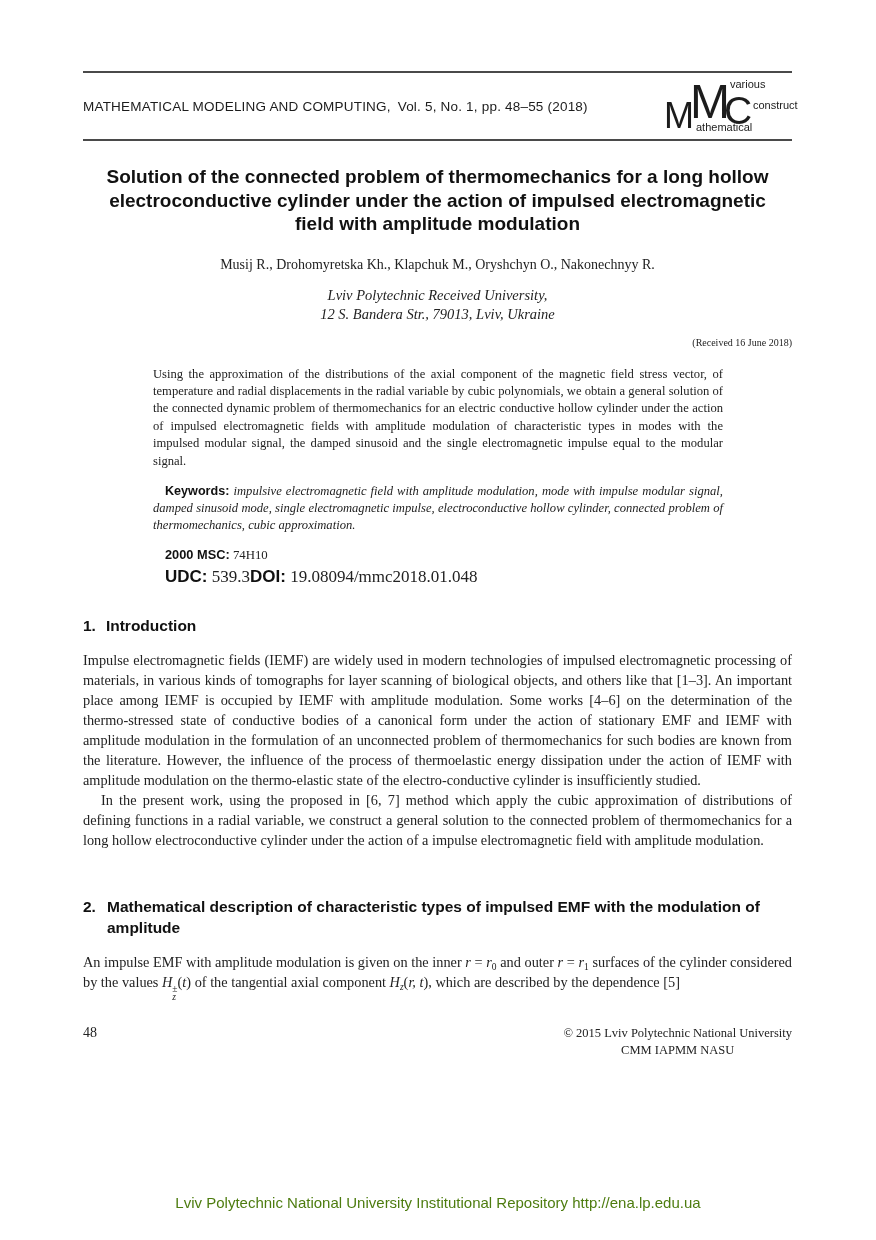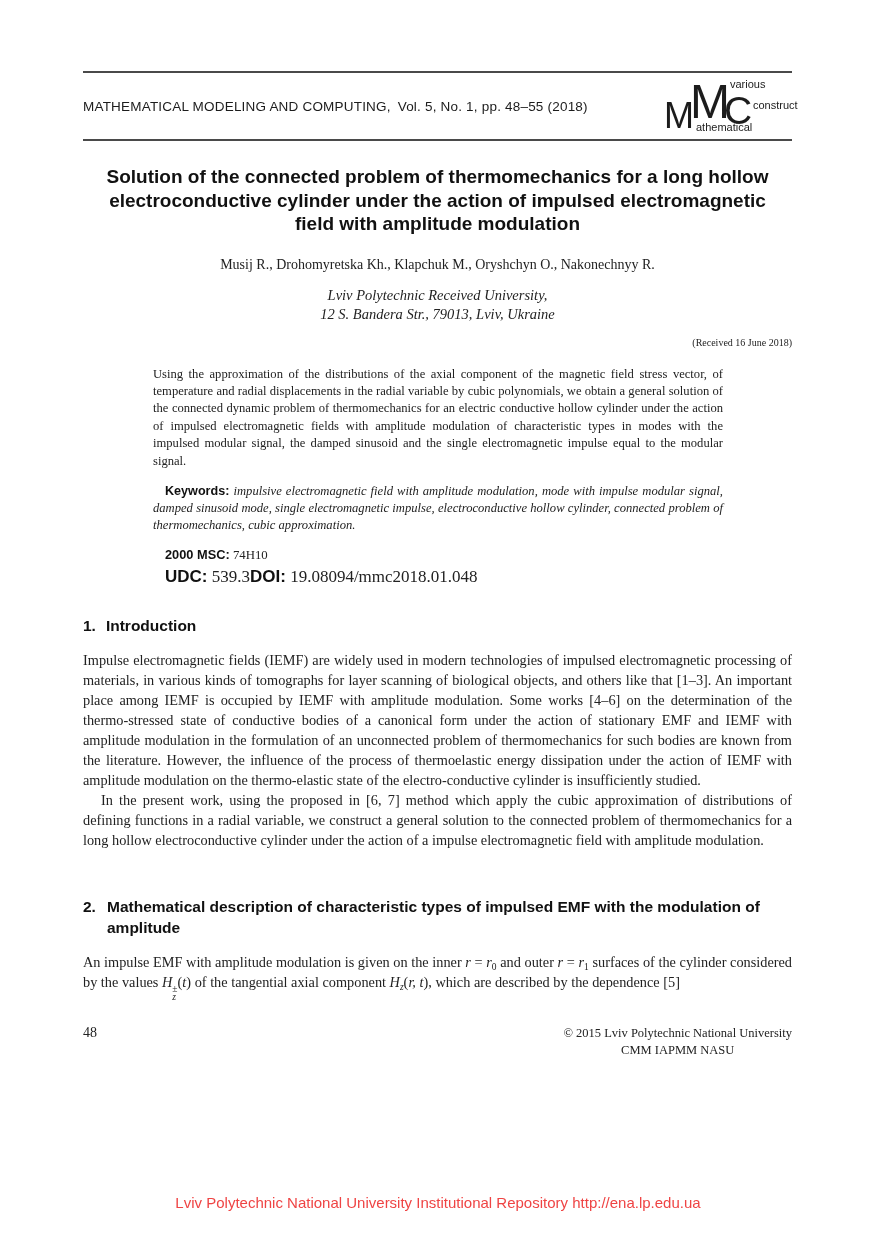--- a/index.html
+++ b/index.html
@@ -61,21 +61,21 @@
   
   .equation-row { position:relative; margin-top:24px; text-align:center; font-size:16px; }
   .eq-num { position:absolute; right:0; top:1px; font-size:14.5px; }
 
   
   .page-footer { display:flex; justify-content:space-between; align-items:flex-start; margin-top:24px; }
   .pageno { font-size:14px; }
   .copyright { text-align:center; font-size:12.5px; line-height:17px; }
 
   .banner { position:absolute; left:0; width:876px; top:1194px; text-align:center;
-    color:#ef4444; font-family:"Liberation Sans","DejaVu Sans",sans-serif; font-size:15px; }
+    color:#4d7c0f; font-family:"Liberation Sans","DejaVu Sans",sans-serif; font-size:15px; }
 </style>
 </head>
 <body>
 
 <div class="page">
   <div class="content">
 
     <hr class="rule rule-top">
 
     <div class="jheader">

